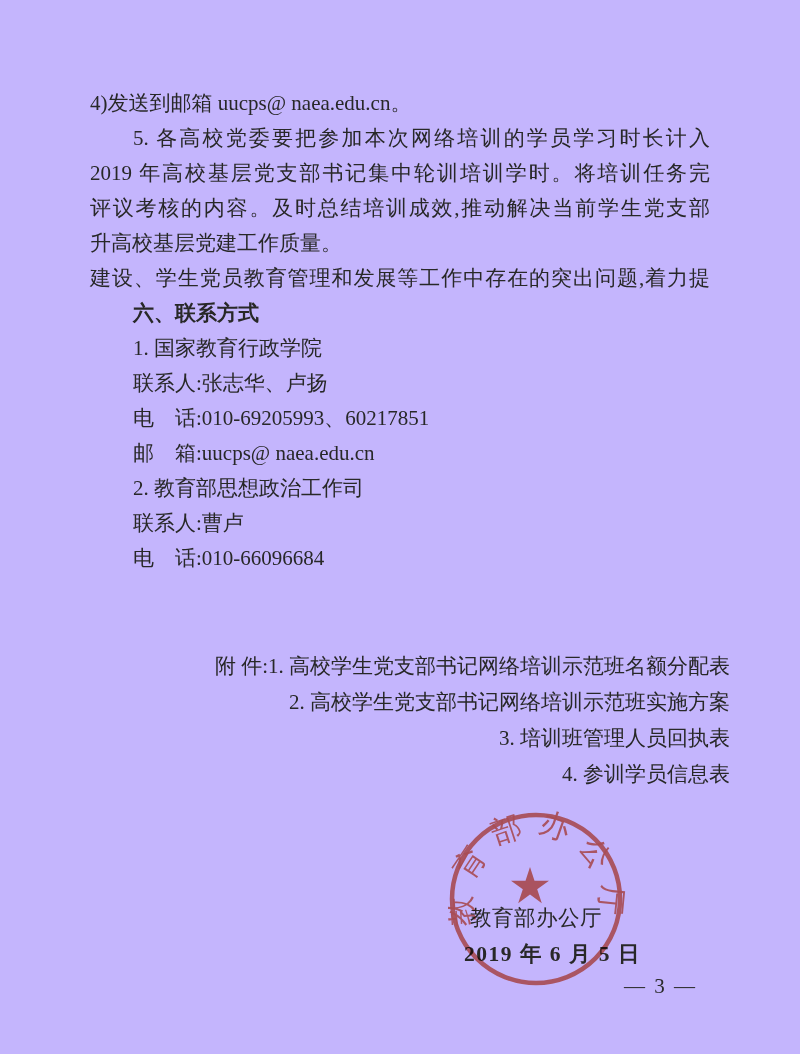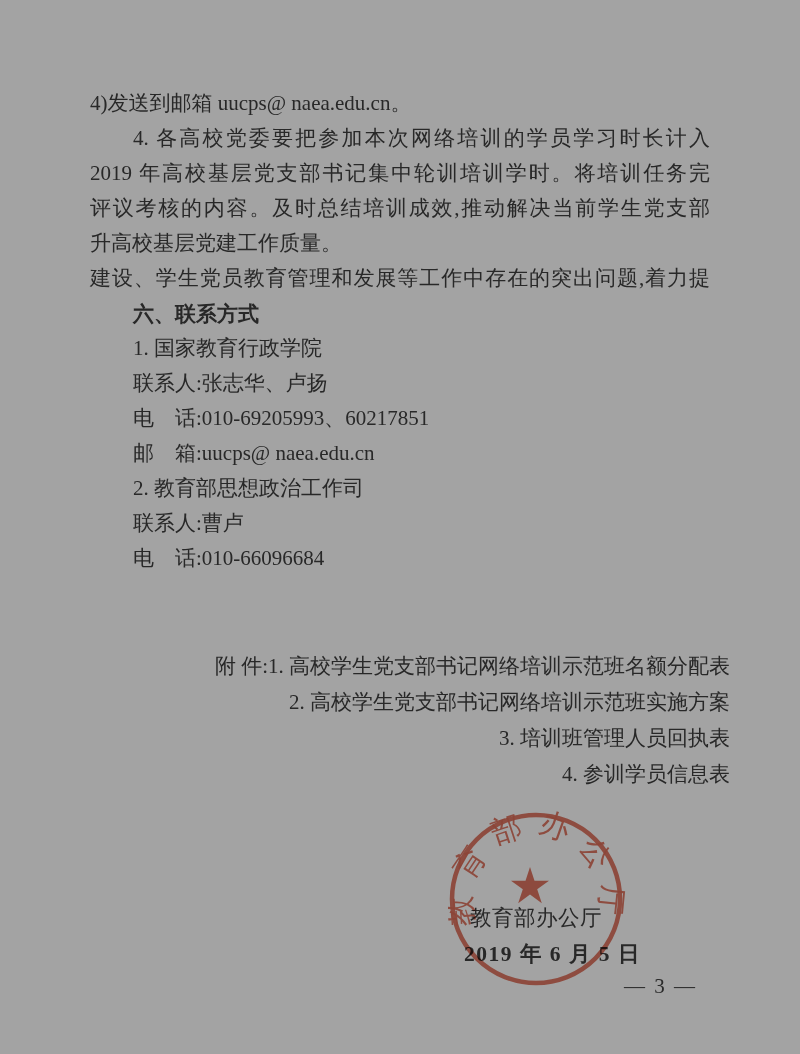--- a/index.html
+++ b/index.html
@@ -1,30 +1,30 @@
 <!DOCTYPE html>
 <html><head>
 <meta charset="utf-8">
 <style>
   html,body { margin:0; padding:0; background:#ffffff; }
   .page {
     position:relative; width:800px; height:1054px; margin:0 auto;
-    background:#a3a3a3; overflow:hidden;
+    background:#c4b5fd; overflow:hidden;
     font-family:"Liberation Serif","DejaVu Serif",serif;
     color:#282828;
   }
   
   .body-lines { position:absolute; left:90px; top:86px; width:620px; }
   .tline {
     font-size:21px; height:35px; line-height:35px;
     white-space:normal; color:#282828;
   }
   .tline.fill { text-align:justify; text-align-last:justify; }
   .tline.ind  { padding-left:43px; }
-  .tline.bold { font-weight:bold; font-family:Liberation Sans, sans-serif; }
+  .tline.bold { font-weight:bold; font-family:Liberation Serif, serif; }
 
   
   .attach { position:absolute; left:110px; top:648px; width:620px; font-size:21px; }
   .a-item { height:36px; line-height:36px;text-align:right; }
   .a-item.rest { padding-left:57px; }
   .attach-label { white-space:pre; }
 
   
   .sig-org  { position:absolute; left:470px; top:903px; font-size:21.5px; letter-spacing:0.5px; }
   .sig-date { position:absolute; left:464px; top:939px; font-size:21.5px; letter-spacing:1.5px;font-weight:bold; }
@@ -38,21 +38,21 @@
   
   .page-num { position:absolute; left:624px; top:974px; font-size:21px; letter-spacing:2px; color:#2b2b2b; }
 </style>
 </head>
 <body>
 
 <div class="page">
 
   <div class="body-lines">
       <div class="tline">4)发送到邮箱 uucps@ naea.edu.cn。</div>
-      <div class="tline fill ind">4. 各高校党委要把参加本次网络培训的学员学习时长计入</div>
+      <div class="tline fill ind">5. 各高校党委要把参加本次网络培训的学员学习时长计入</div>
       <div class="tline fill">2019 年高校基层党支部书记集中轮训培训学时。将培训任务完</div>
       <div class="tline fill">评议考核的内容。及时总结培训成效,推动解决当前学生党支部</div>
       <div class="tline">升高校基层党建工作质量。</div>
       <div class="tline fill">建设、学生党员教育管理和发展等工作中存在的突出问题,着力提</div>
       <div class="tline ind bold">六、联系方式</div>
       <div class="tline ind">1. 国家教育行政学院</div>
       <div class="tline ind">联系人:张志华、卢扬</div>
       <div class="tline ind">电　话:010-69205993、60217851</div>
       <div class="tline ind">邮　箱:uucps@ naea.edu.cn</div>
       <div class="tline ind">2. 教育部思想政治工作司</div>

